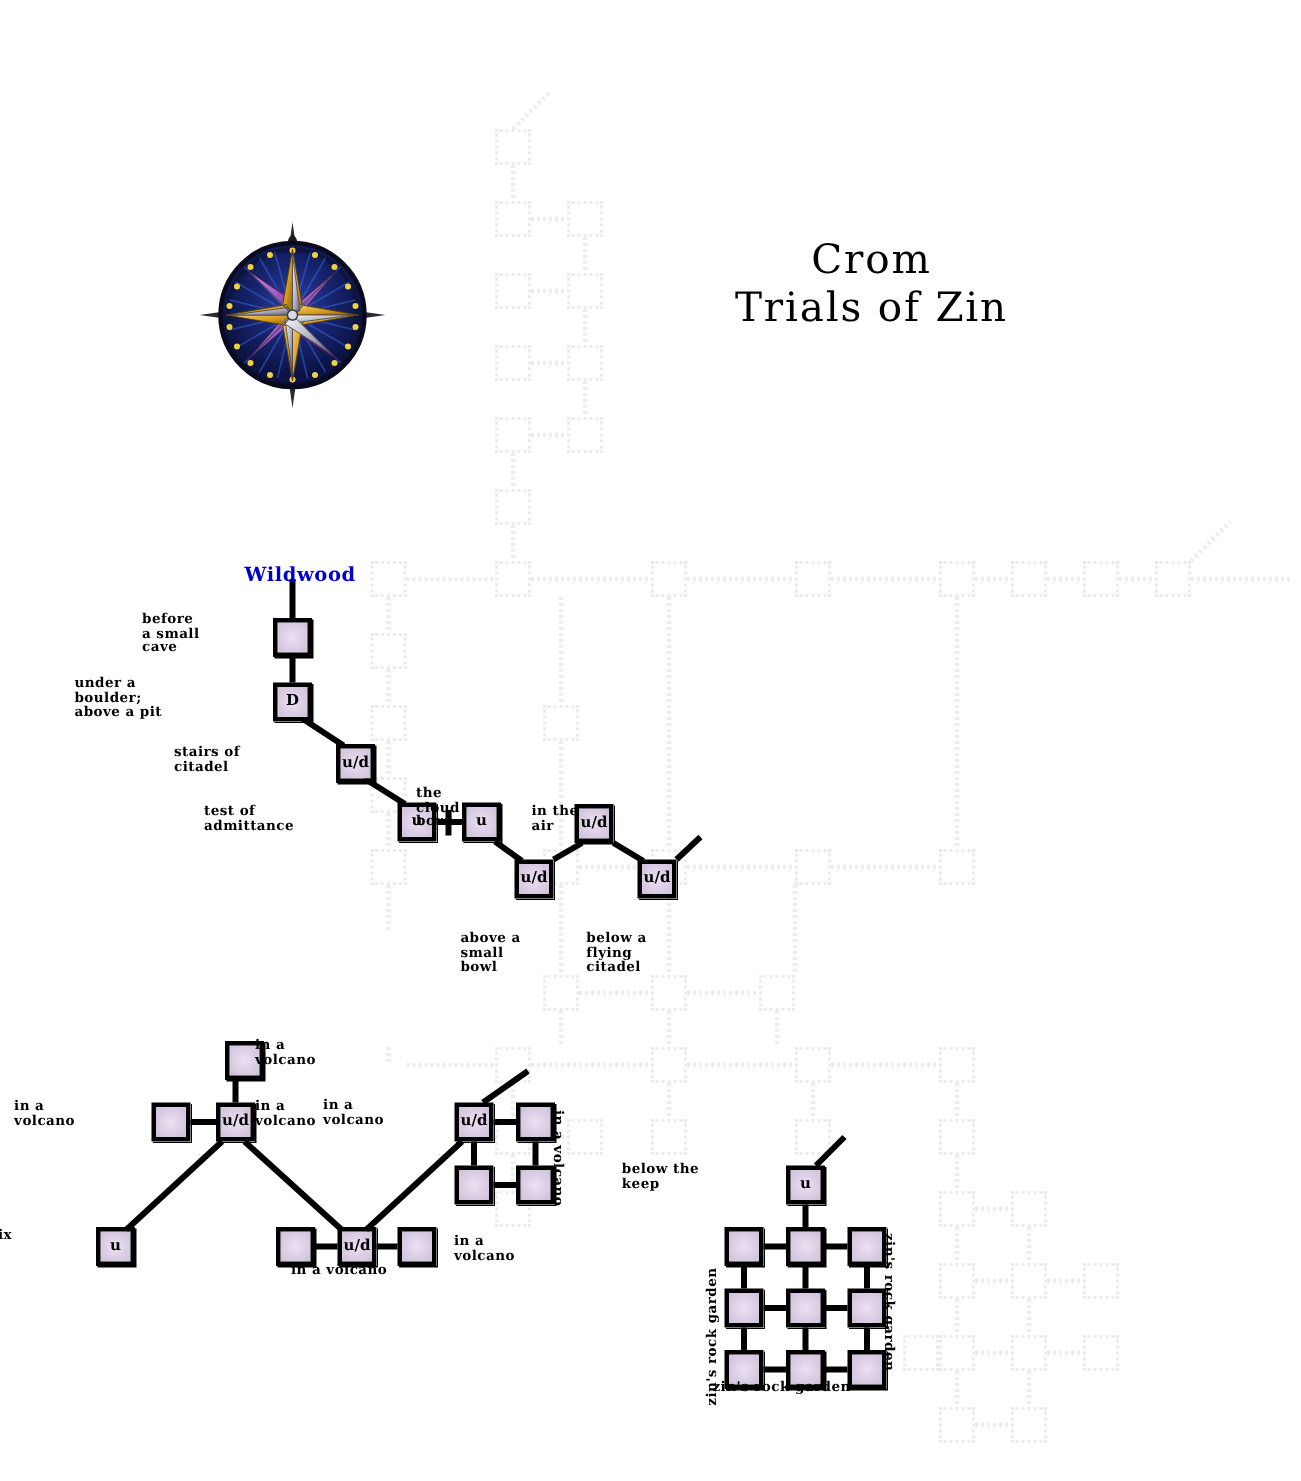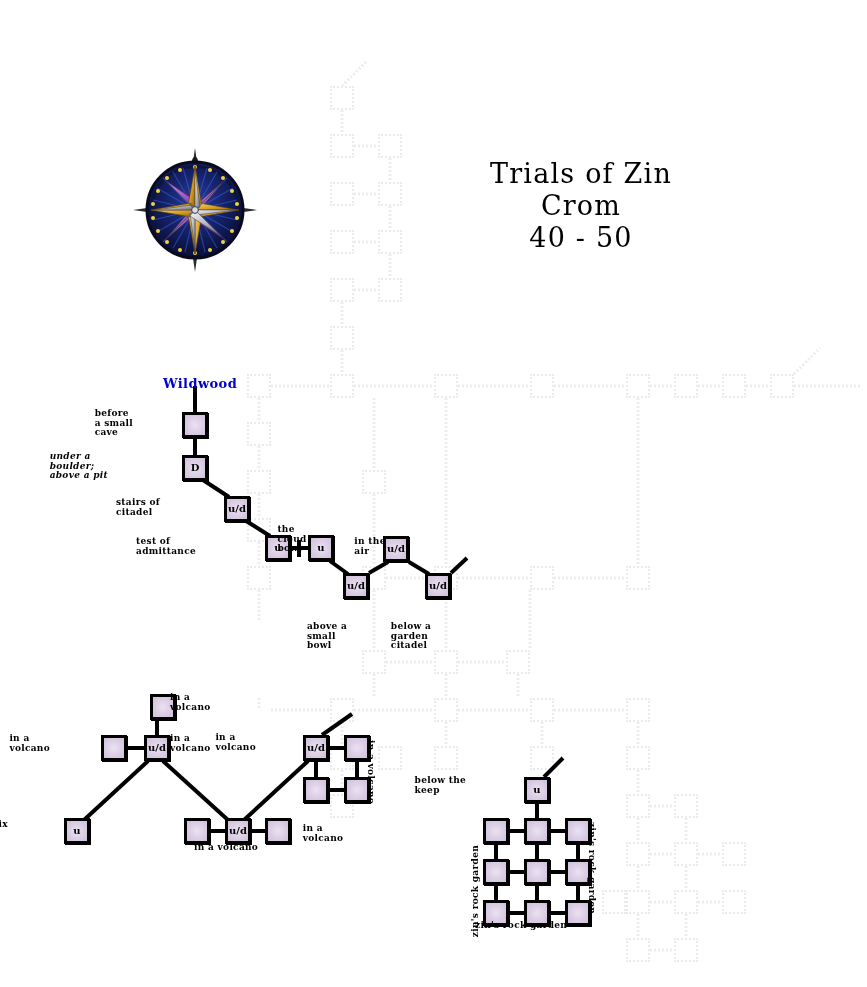--- a/index.html
+++ b/index.html
@@ -289,37 +289,37 @@
       <div class="node blank" style="left: 565px; top: 859px;"></div>
       <div class="node blank" style="left: 483px; top: 900px;"></div>
       <div class="node blank" style="left: 524px; top: 900px;"></div>
       <div class="node blank" style="left: 565px; top: 900px;"></div>
     </div>
 
   <div class="layer" id="label-layer">
       <div class="lbl r" style="left: 133px; top: 409px; transform: translateX(-100%);">before
 a small
 cave</div>
-      <div class="lbl r" style="left: 108px; top: 452px; transform: translateX(-100%); font-style: italic;">under a
+      <div class="lbl r" style="left: 108px; top: 452px; transform: translateX(-100%);">under a
 boulder;
 above a pit</div>
       <div class="lbl r" style="left: 160px; top: 498px; transform: translateX(-100%);">stairs of
 citadel</div>
       <div class="lbl r" style="left: 196px; top: 537px; transform: translateX(-100%);">test of
 admittance</div>
       <div class="lbl c" style="left: 292px; top: 501px; transform: translateX(-50%);">the
 cloud
 bowl</div>
       <div class="lbl c" style="left: 327px; top: 598px; transform: translateX(-50%);">above a
 small
 bowl</div>
       <div class="lbl c" style="left: 370px; top: 513px; transform: translateX(-50%);">in the
 air</div>
       <div class="lbl c" style="left: 411px; top: 598px; transform: translateX(-50%);">below a
-garden
+flying
 citadel</div>
       <div class="lbl l" style="left: 170px; top: 693px;">in a
 volcano</div>
       <div class="lbl l" style="left: 170px; top: 734px;">in a
 volcano</div>
       <div class="lbl r" style="left: 50px; top: 734px; transform: translateX(-100%);">in a
 volcano</div>
       <div class="lbl r" style="left: 8px; top: 810px; transform: translateX(-100%);">the
 phoenix
 lair</div>
@@ -456,18 +456,17 @@
         <path d="M64,64 L24,64 L61,59 Z"></path>
         <path d="M64,64 L90,38 L70,59 Z"></path>
         <path d="M64,64 L90,90 L59,70 Z"></path>
         <path d="M64,64 L38,90 L58,69 Z"></path>
         <path d="M64,64 L38,38 L59,58 Z"></path>
       </g>
       <circle cx="64" cy="64" r="3.4" fill="#d9d9e2" stroke="#3a3a46" stroke-width="1"></circle>
     </svg>
 
     <div id="title-block">
+      <div class="t-line">Crom</div>
       <div class="t-line">Trials of Zin</div>
-      <div class="t-line">Crom</div>
-      <div class="t-line">40 - 50</div>
     </div>
   </div>
 </div>
 
 </body></html>

